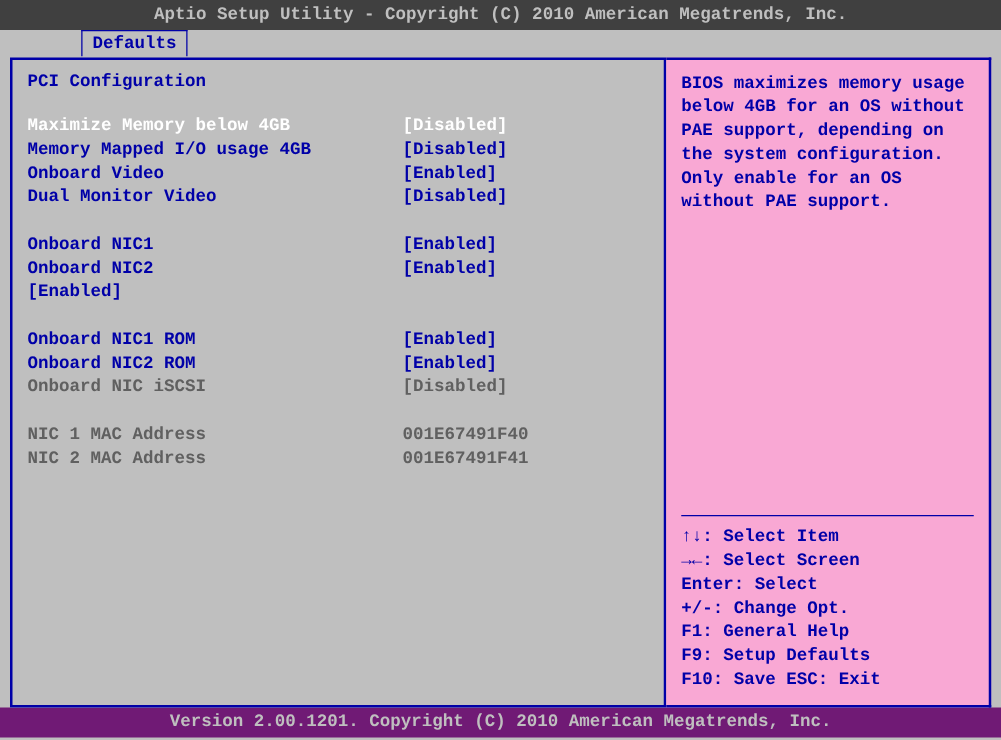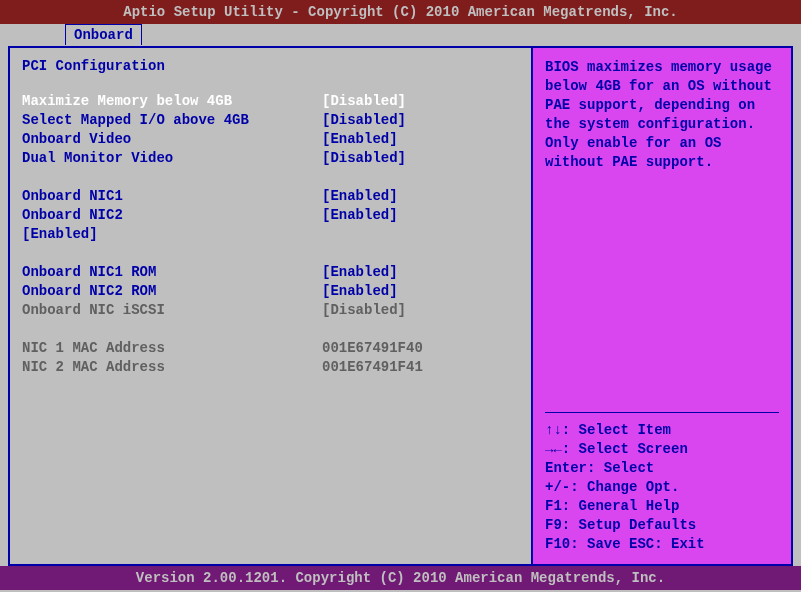--- a/index.html
+++ b/index.html
@@ -10,21 +10,21 @@
     body {
       font-family: 'Courier New', monospace;
       font-size: 14px;
       font-weight: bold;
       width: 801px;
       height: 592px;
       background: #bfbfbf;
       overflow: hidden;
     }
     .header-bar {
-      background: #7f1d1d;
+      background: #404040;
       color: #bfbfbf;
       text-align: center;
       padding: 4px 0;
       height: 24px;
       line-height: 16px;
     }
     .tab-bar {
       background: #bfbfbf;
       height: 22px;
       padding-left: 65px;
@@ -46,21 +46,21 @@
       flex: 1;
       border: 2px solid #0000a8;
       padding: 10px 12px;
       background: #bfbfbf;
     }
     .right-panel {
       width: 260px;
       border: 2px solid #0000a8;
       border-left: none;
       padding: 10px 12px;
-      background: #d946ef;
+      background: #f9a8d4;
       display: flex;
       flex-direction: column;
     }
     .section-title {
       color: #0000a8;
       margin-bottom: 18px;
     }
     .setting-row {
       display: flex;
       height: 19px;
@@ -116,34 +116,34 @@
   </style>
 </head>
 <body>
 
 <div class="header-bar">
   <span>Aptio Setup Utility - Copyright (C) 2010 American Megatrends, Inc.</span>
 </div>
 
 <div class="tab-bar">
   <div class="tab">
-    <span>Onboard</span>
+    <span>Defaults</span>
   </div>
 </div>
 
 <div class="main-container">
   <div class="left-panel">
     <div class="section-title">PCI Configuration</div>
     <div id="settings-list">
         <div class="setting-row selected">
           <div class="setting-label">Maximize Memory below 4GB</div>
           <div class="setting-value">[Disabled]</div>
         </div>
         <div class="setting-row">
-          <div class="setting-label">Select Mapped I/O above 4GB</div>
+          <div class="setting-label">Memory Mapped I/O usage 4GB</div>
           <div class="setting-value">[Disabled]</div>
         </div>
         <div class="setting-row">
           <div class="setting-label">Onboard Video</div>
           <div class="setting-value">[Enabled]</div>
         </div>
         <div class="setting-row">
           <div class="setting-label">Dual Monitor Video</div>
           <div class="setting-value">[Disabled]</div>
         </div>

